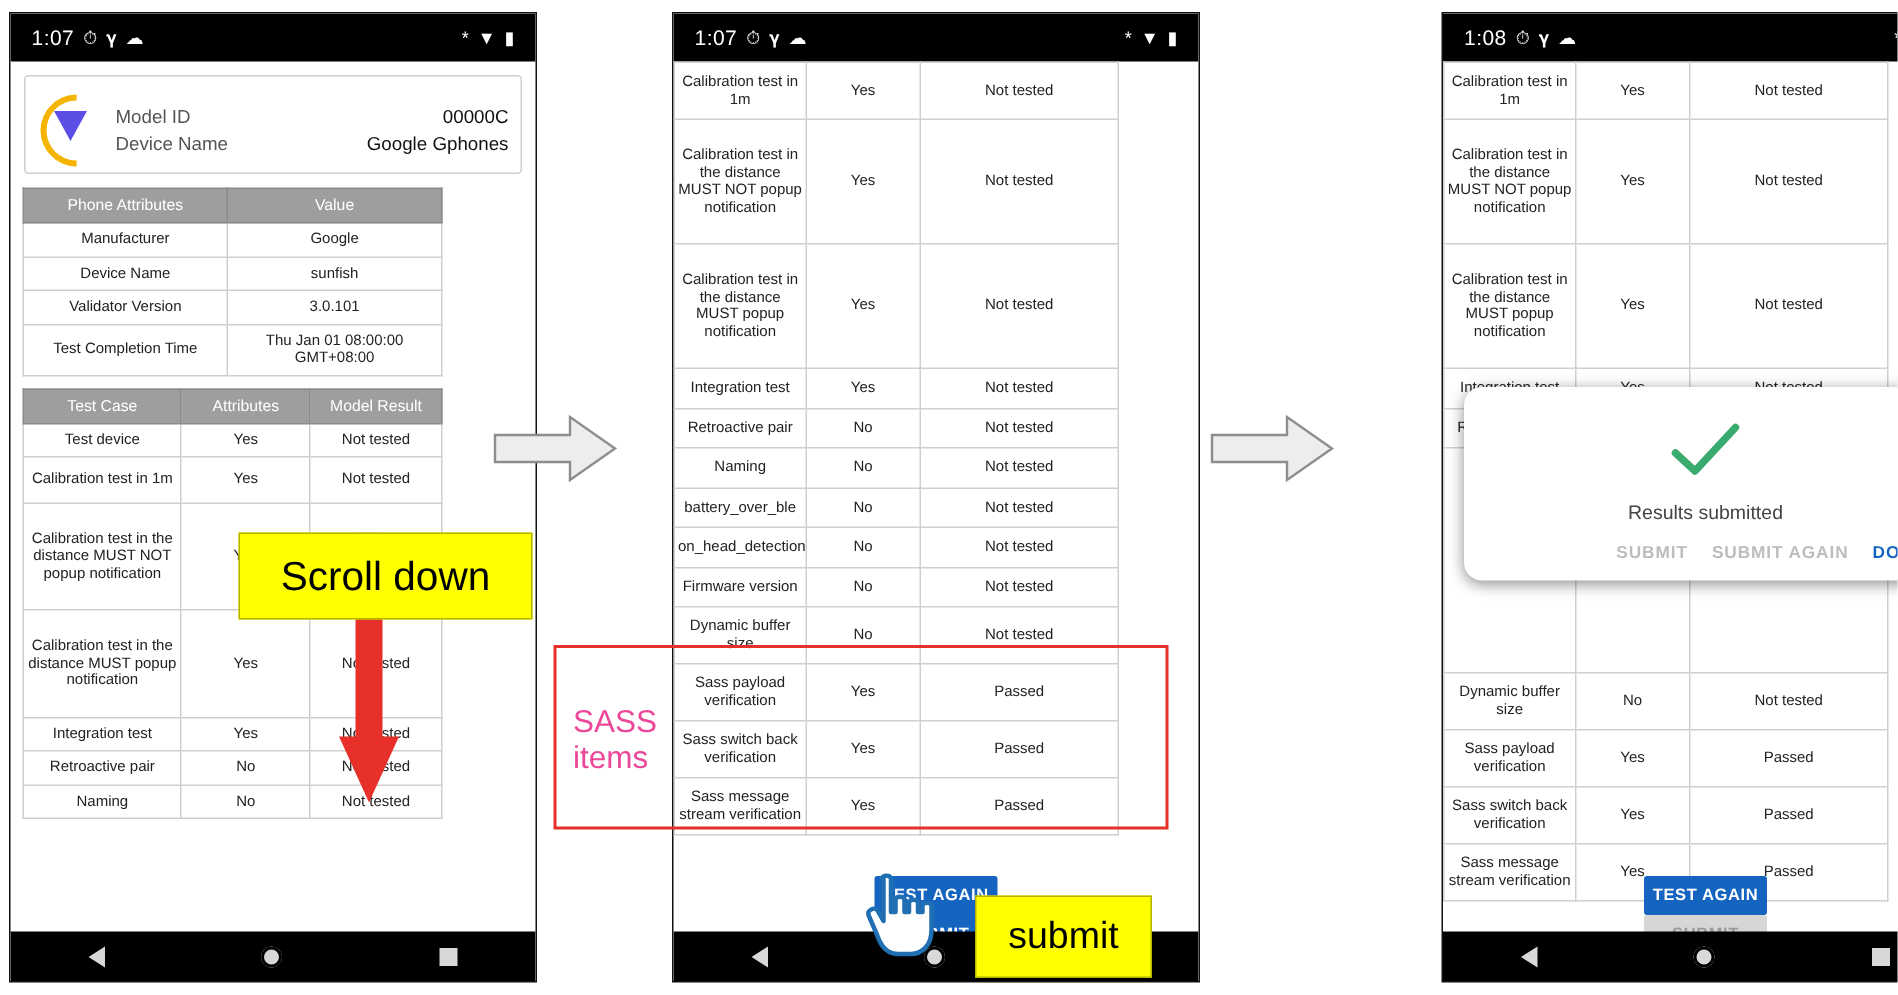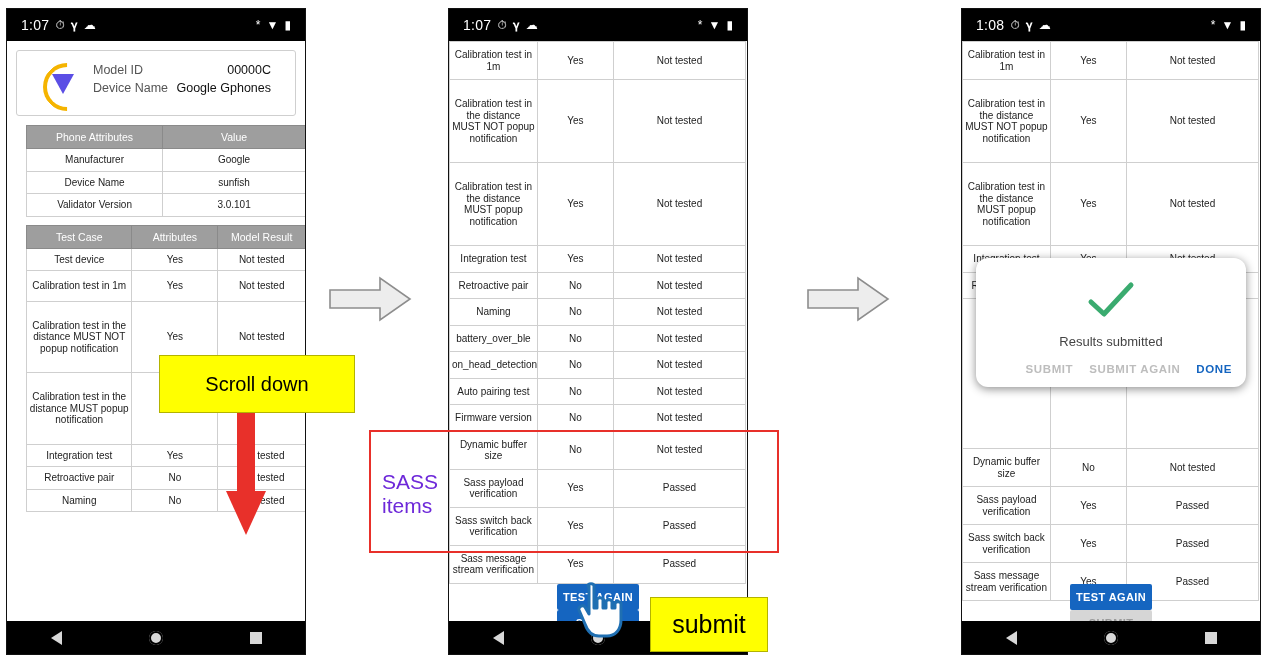--- a/index.html
+++ b/index.html
@@ -2,21 +2,21 @@
 <html><head>
 <meta charset="utf-8">
 <style>
   html,body{margin:0;padding:0;}
   body{
     width:1265px;height:663px;background:#ffffff;
     font-family:"Liberation Sans", sans-serif;
     position:relative;overflow:hidden;
   }
   .phone{
-    position:absolute;top:8px;width:300px;height:647px;
+    position:absolute;top:8px;width:352px;height:647px;
     background:#fff;border:1px solid #111;box-sizing:border-box;
     overflow:hidden;
   }
   #phone1{left:6px;}
   #phone2{left:448px;}
   #phone3{left:961px;}
 
   .statusbar{
     height:32px;background:#000;color:#fff;display:flex;align-items:center;
     padding:0 14px;box-sizing:border-box;font-size:13px;
@@ -29,21 +29,21 @@
     position:absolute;bottom:0;left:0;right:0;height:33px;background:#000;
     display:flex;align-items:center;justify-content:space-around;
   }
   .tri{width:0;height:0;border-top:7px solid transparent;border-bottom:7px solid transparent;border-right:11px solid #d8d8d8;}
   .circ{width:14px;height:14px;border-radius:50%;background:#d8d8d8;box-shadow:0 0 0 2px #000 inset;}
   .sq{width:12px;height:12px;background:#d8d8d8;}
 
   
   .card{
     margin:9px;border:1px solid #cfcfcf;border-radius:3px;background:#fff;
-    display:flex;align-items:flex-start;padding:10px 24px;box-sizing:border-box;
+    display:flex;align-items:flex-end;padding:10px 8px;box-sizing:border-box;
   }
   .logo{width:44px;height:44px;position:relative;flex:0 0 44px;margin-right:8px;}
   .logo .arc{
     position:absolute;top:2px;left:2px;width:40px;height:40px;border-radius:50%;
     border:4px solid #f5b400;border-bottom-color:transparent;border-right-color:transparent;
     transform:rotate(-45deg);
   }
   .logo .vee{
     position:absolute;left:11px;top:13px;width:22px;height:20px;background:#5b4ee5;
     clip-path:polygon(0 0,100% 0,50% 100%);
@@ -56,21 +56,21 @@
   
   table.t{border-collapse:collapse;width:100%;table-layout:fixed;}
   table.t th{
     background:#9e9e9e;color:#fff;font-size:10.5px;font-weight:normal;
     border:1px solid #8a8a8a;padding:5px 2px;text-align:center;
   }
   table.t td{
     border:1px solid #cfcfcf;font-size:10px;color:#222;text-align:center;
     padding:5px 2px;background:#fff;line-height:1.15;
   }
-  .tbl-wrap{margin:8px 9px 0 19px;}
+  .tbl-wrap{margin:8px 9px 0 8px;}
   .tbl-wrap.attr{width:280px;}
   .tbl-wrap.cases{width:280px;}
 
   
   .scrolled{margin:0;width:297px;}
   .scrolled table.t td{padding:7px 2px;}
   .shade td{background:#e9e9e9;color:#3d3d3d;}
 
   
   .btnbar{
@@ -85,30 +85,30 @@
 
   
   .bigarrow{position:absolute;top:276px;width:84px;height:46px;}
   #arrow1{left:328px;}
   #arrow2{left:806px;}
   .bigarrow svg{display:block;}
 
   
   .callout{
     position:absolute;background:#ffff00;border:1px solid #b3b300;
-    font-size:20px;color:#000;display:flex;align-items:center;justify-content:center;
+    font-size:27px;color:#000;display:flex;align-items:center;justify-content:center;
     box-sizing:border-box;
   }
   #callout-scroll{left:159px;top:355px;width:196px;height:58px;}
   #callout-submit{left:650px;top:597px;width:118px;height:55px;font-size:25px;}
 
   #scroll-arrow{position:absolute;left:226px;top:355px;width:40px;height:182px;}
 
   #sass-label{
-    position:absolute;left:382px;top:470px;width:62px;font-size:21px;color:#6d28d9;
+    position:absolute;left:382px;top:470px;width:62px;font-size:21px;color:#ec4899;
     line-height:1.15;text-align:left;
   }
   #sass-box{
     position:absolute;left:369px;top:430px;width:410px;height:123px;
     border:2px solid #e8302a;box-sizing:border-box;pointer-events:none;
   }
 
   
   #hand{position:absolute;left:566px;top:580px;width:64px;height:64px;}
   .dialog{
@@ -169,20 +169,24 @@
             <td>Google</td>
           </tr>
       <tr>
             <td>Device Name</td>
             <td>sunfish</td>
           </tr>
       <tr>
             <td>Validator Version</td>
             <td>3.0.101</td>
           </tr>
+      <tr>
+            <td style="padding:9px 2px">Test Completion Time</td>
+            <td>Thu Jan 01 08:00:00 GMT+08:00</td>
+          </tr>
     </tbody>
       </table>
   </div>
 
   <div class="tbl-wrap cases">
     <table class="t">
       <tbody>
           <tr>
         <th style="width:36%">Test Case</th>
         <th style="width:29%">Attributes</th>
@@ -288,25 +292,20 @@
             <td>No</td>
             <td>Not tested</td>
           </tr>
       <tr>
             <td>battery_over_ble</td>
             <td>No</td>
             <td>Not tested</td>
           </tr>
       <tr>
             <td>on_head_detection</td>
-            <td>No</td>
-            <td>Not tested</td>
-          </tr>
-      <tr>
-            <td>Auto pairing test</td>
             <td>No</td>
             <td>Not tested</td>
           </tr>
       <tr>
             <td>Firmware version</td>
             <td>No</td>
             <td>Not tested</td>
           </tr>
       <tr>
             <td>Dynamic buffer size</td>

